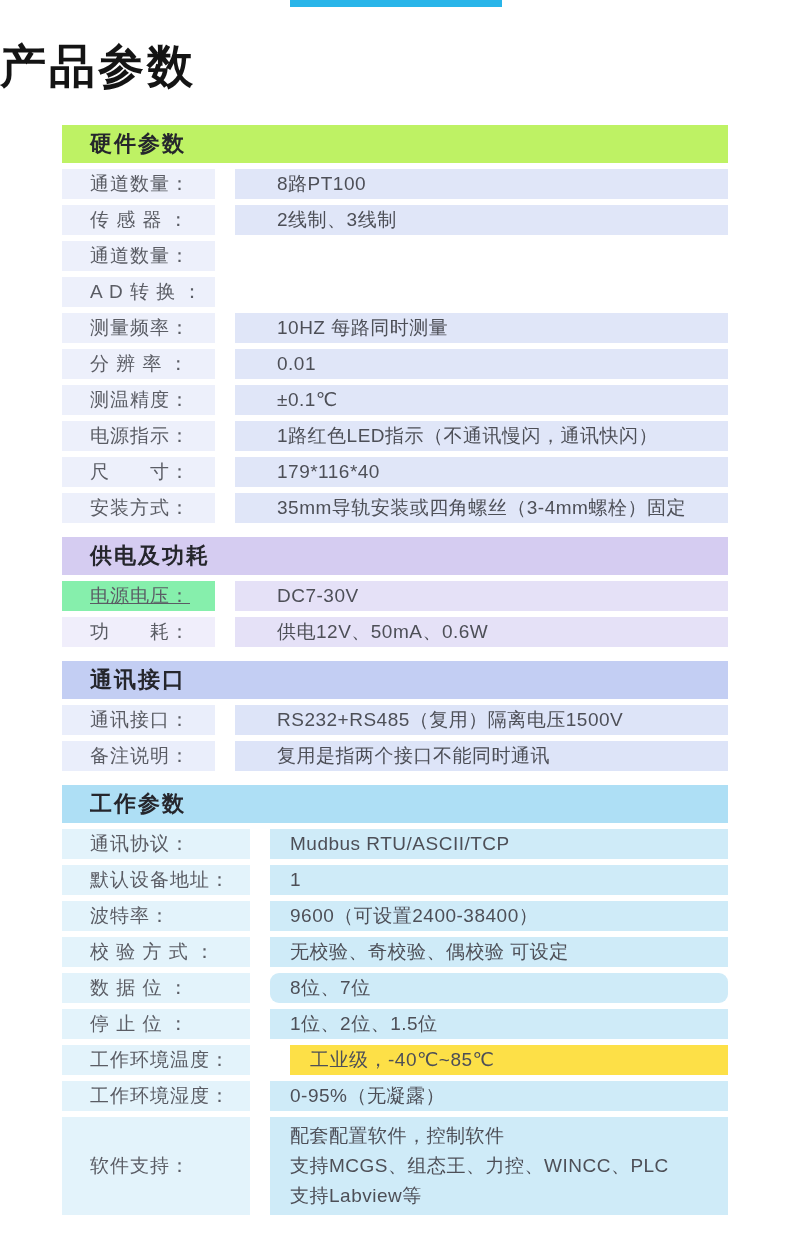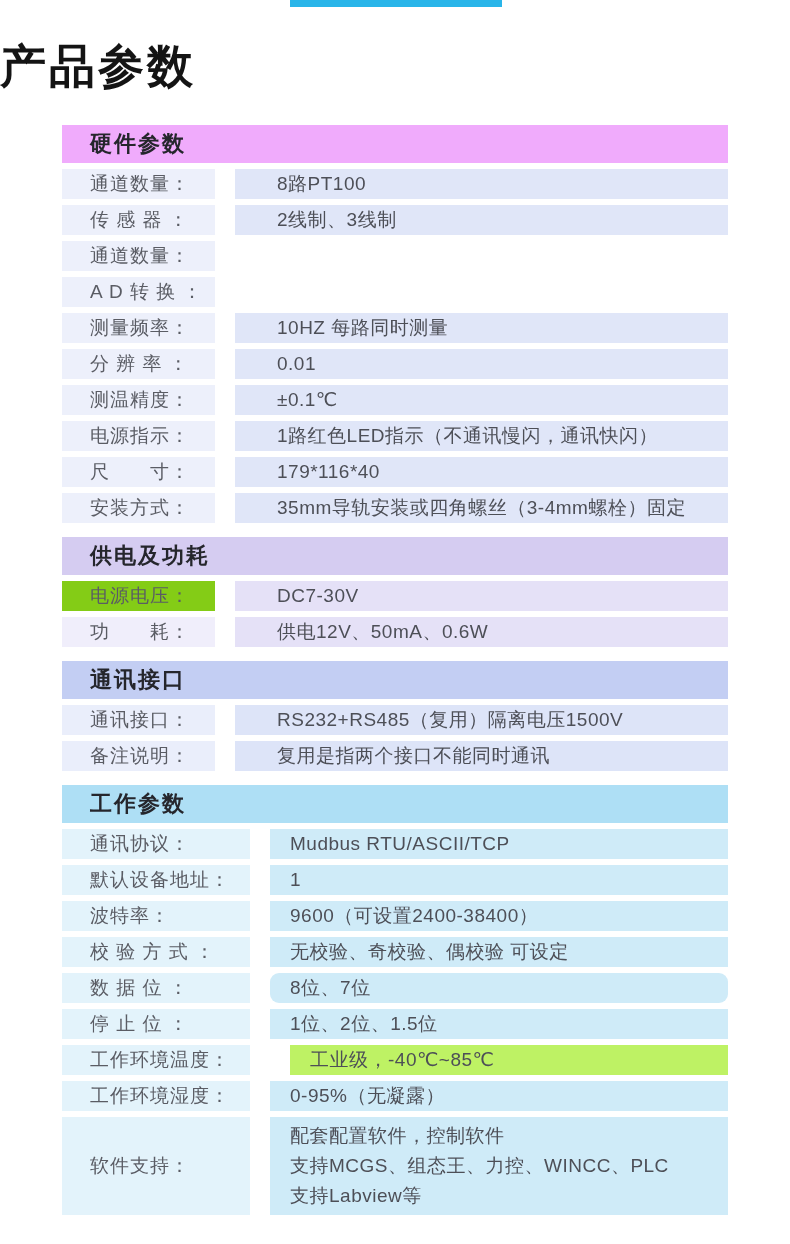--- a/index.html
+++ b/index.html
@@ -72,21 +72,21 @@
 </style>
 </head>
 <body>
 
 <div class="top-bar" style="background: rgb(41, 181, 233);"></div>
 
 <h1 class="page-title">产品参数</h1>
 
 <main class="spec">
     <section class="section">
-    <div class="section-header" style="background: #f0abfc;">
+    <div class="section-header" style="background: #bef264;">
       <span>硬件参数</span>
     </div>
     <div class="section-rows">
         <div class="row">
     <div class="row-label" style="background: rgb(237, 240, 251);">通道数量：</div>
     <div class="row-value" style="background: rgb(224, 230, 248);">8路PT100</div>
   </div>
         <div class="row">
     <div class="row-label" style="background: rgb(237, 240, 251);">传 感 器 ：</div>
     <div class="row-value" style="background: rgb(224, 230, 248);">2线制、3线制</div>
@@ -122,21 +122,21 @@
     <div class="row-value" style="background: rgb(224, 230, 248);">35mm导轨安装或四角螺丝（3-4mm螺栓）固定</div>
   </div>
       </div>
   </section>
     <section class="section">
     <div class="section-header" style="background: rgb(213, 204, 241);">
       <span>供电及功耗</span>
     </div>
     <div class="section-rows">
         <div class="row">
-    <div class="row-label" style="background: #84cc16;">电源电压：</div>
+    <div class="row-label" style="background: #86efac; text-decoration: underline;">电源电压：</div>
     <div class="row-value" style="background: rgb(229, 225, 247);">DC7-30V</div>
   </div>
         <div class="row">
     <div class="row-label" style="background: rgb(240, 238, 251);">功　　耗：</div>
     <div class="row-value" style="background: rgb(229, 225, 247);">供电12V、50mA、0.6W</div>
   </div>
       </div>
   </section>
     <section class="section">
     <div class="section-header" style="background: rgb(195, 206, 243);">
@@ -177,21 +177,21 @@
         <div class="row">
     <div class="row-label" style="background: rgb(227, 243, 251);">数 据 位 ：</div>
     <div class="row-value" style="background: rgb(207, 235, 248); border-radius: 9px;">8位、7位</div>
   </div>
         <div class="row">
     <div class="row-label" style="background: rgb(227, 243, 251);">停 止 位 ：</div>
     <div class="row-value" style="background: rgb(207, 235, 248);">1位、2位、1.5位</div>
   </div>
         <div class="row">
     <div class="row-label" style="background: rgb(227, 243, 251);">工作环境温度：</div>
-    <div class="row-value" style="background: #bef264; margin-left: 40px;">工业级，-40℃~85℃</div>
+    <div class="row-value" style="background: #fde047; margin-left: 40px;">工业级，-40℃~85℃</div>
   </div>
         <div class="row">
     <div class="row-label" style="background: rgb(227, 243, 251);">工作环境湿度：</div>
     <div class="row-value" style="background: rgb(207, 235, 248);">0-95%（无凝露）</div>
   </div>
         <div class="row tall">
     <div class="row-label" style="background: rgb(227, 243, 251);">软件支持：</div>
     <div class="row-value" style="background: rgb(207, 235, 248);">配套配置软件，控制软件
 支持MCGS、组态王、力控、WINCC、PLC
 支持Labview等</div>

